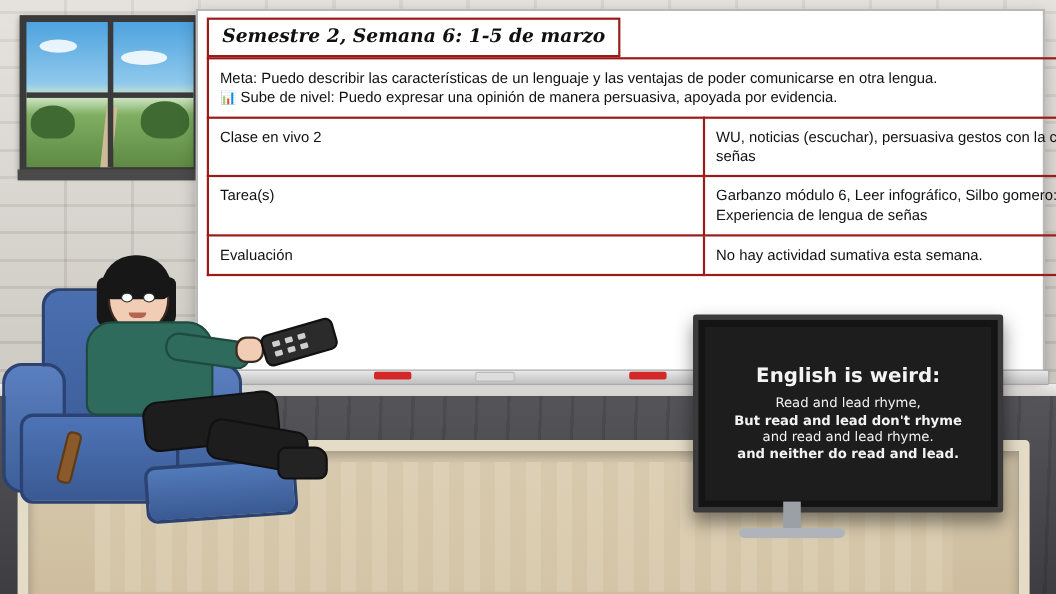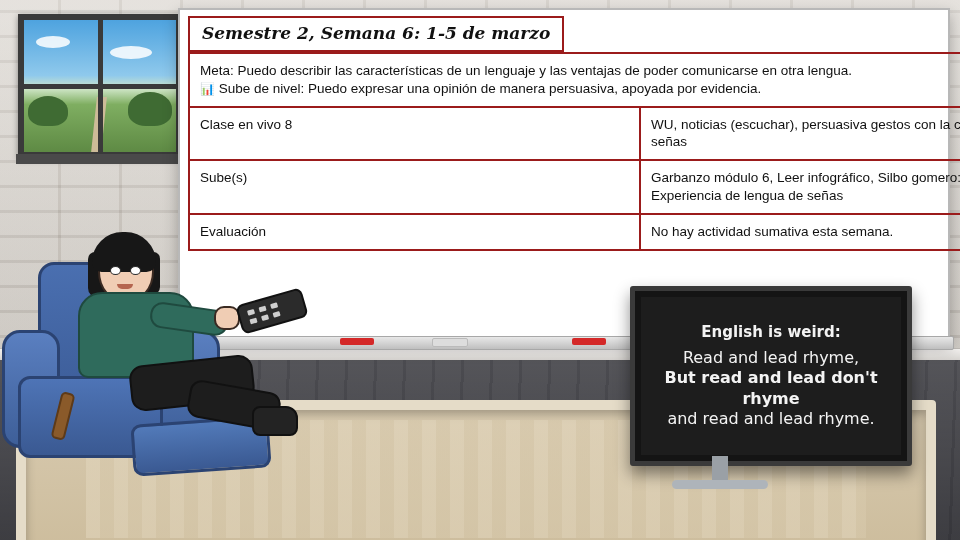--- a/index.html
+++ b/index.html
@@ -98,22 +98,22 @@
   .tv{
     position:absolute;left:630px;top:286px;width:272px;height:170px;
     background:#141414;border:5px solid #3a3a3a;border-radius:3px;
     box-shadow:0 8px 16px rgba(0,0,0,.45);
   }
   .tv-screen{
     position:absolute;inset:6px;background:#1d1d1d;
     display:flex;flex-direction:column;align-items:center;justify-content:center;
     text-align:center;color:#f3f3f3;
   }
-  .tv-h{font-family:"DejaVu Sans", sans-serif;font-weight:bold;font-size:15px;margin-bottom:7px;}
-  .tv-l{font-family:"DejaVu Sans", sans-serif;font-size:16px;line-height:1.28;}
+  .tv-h{font-family:"DejaVu Sans", sans-serif;font-weight:bold;font-size:18px;margin-bottom:7px;}
+  .tv-l{font-family:"DejaVu Sans", sans-serif;font-size:12px;line-height:1.28;}
   .tv-l.bold{font-weight:bold;}
   .tv-stand{position:absolute;left:712px;top:456px;width:16px;height:26px;background:#9aa0a6;}
   .tv-base{position:absolute;left:672px;top:480px;width:96px;height:9px;background:#aeb4ba;border-radius:5px;}
 
   
   .chair-back{
     position:absolute;left:38px;top:262px;width:112px;height:150px;
     background:linear-gradient(180deg,#4a6fb0,#3b5b96);
     border:3px solid #2b4372;border-radius:16px 16px 6px 6px;
   }
@@ -227,25 +227,25 @@
           <tr>
         <td class="goal" colspan="2">
           <div>Meta: Puedo describir las características de un lenguaje y las ventajas de poder comunicarse en otra lengua.</div>
           <div>
             <span class="chart-emoji">📊</span>
             <span>Sube de nivel: Puedo expresar una opinión de manera persuasiva, apoyada por evidencia.</span>
           </div>
         </td>
       </tr>
       <tr>
-        <td class="label">Clase en vivo 8</td>
+        <td class="label">Clase en vivo 2</td>
         <td>WU,  noticias (escuchar), persuasiva gestos con la canción, lengua de señas</td>
       </tr>
       <tr>
-        <td class="label">Sube(s)</td>
+        <td class="label">Tarea(s)</td>
         <td>Garbanzo módulo 6, Leer infográfico, Silbo gomero: ¿Es lengua?, Experiencia de lengua de señas</td>
       </tr>
       <tr>
         <td class="label">Evaluación</td>
         <td>No hay actividad sumativa esta semana.</td>
       </tr>
     </tbody>
       </table>
   </div>
 
@@ -284,18 +284,19 @@
     <span class="btn" style="left:20px;top:15px;"></span>
     <span class="btn" style="left:32px;top:15px;"></span>
   </div>
 
   <div class="tv">
     <div class="tv-screen">
       <div class="tv-h">English is weird:</div>
       <div class="tv-l">Read and lead rhyme,</div>
       <div class="tv-l bold">But read and lead don't rhyme</div>
       <div class="tv-l">and read and lead rhyme.</div>
+      <div class="tv-l bold">and neither do read and lead.</div>
     </div>
   </div>
   <div class="tv-stand"></div>
   <div class="tv-base"></div>
 
 </div>
 
 </body></html>

